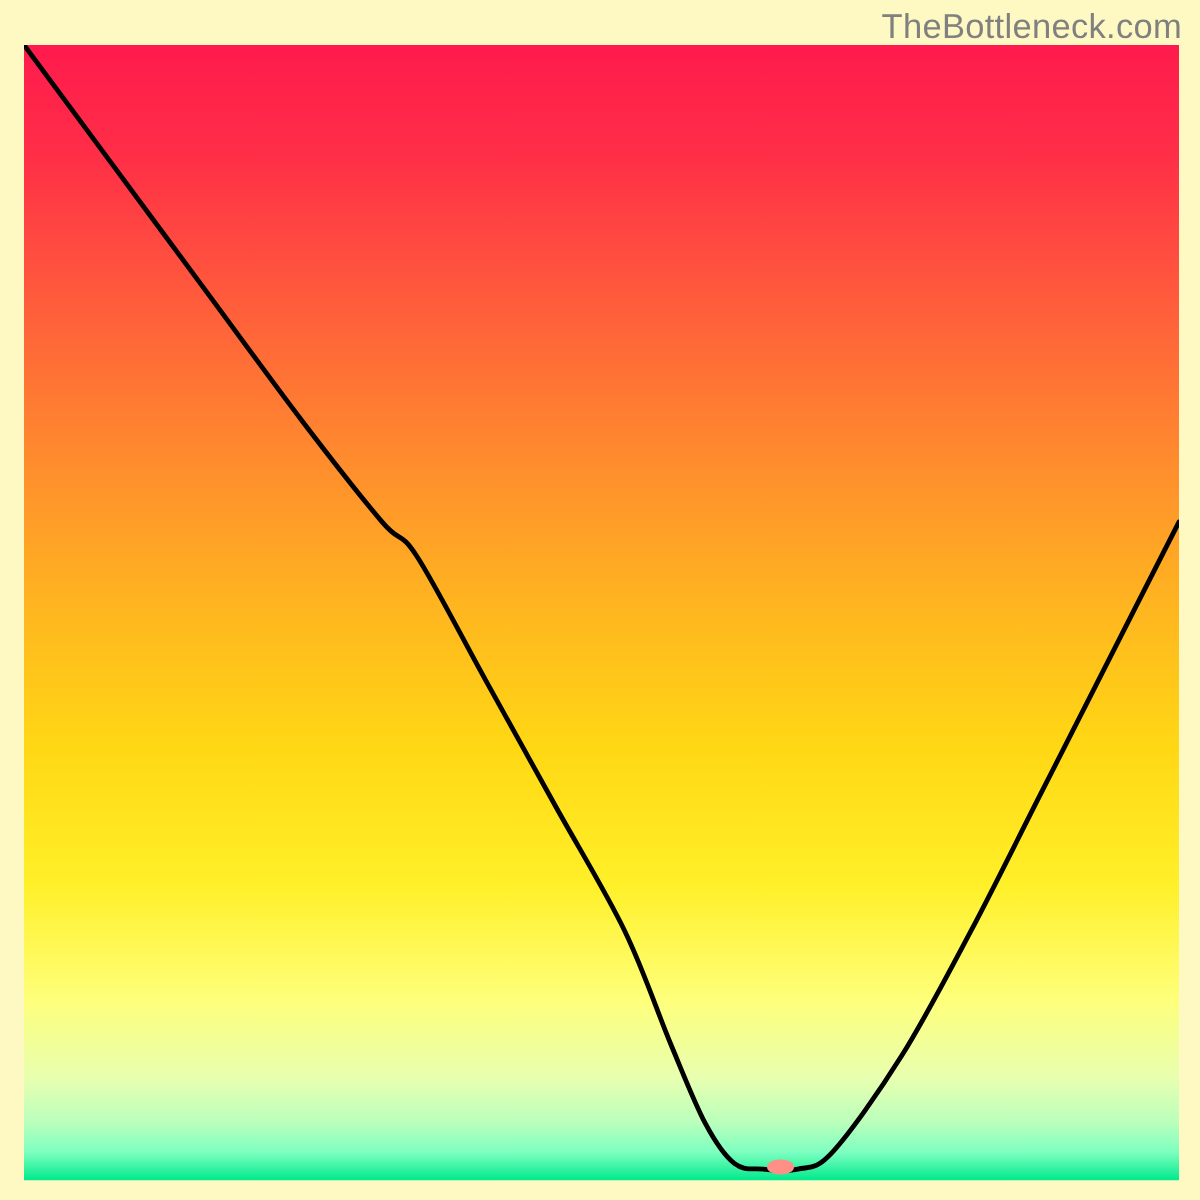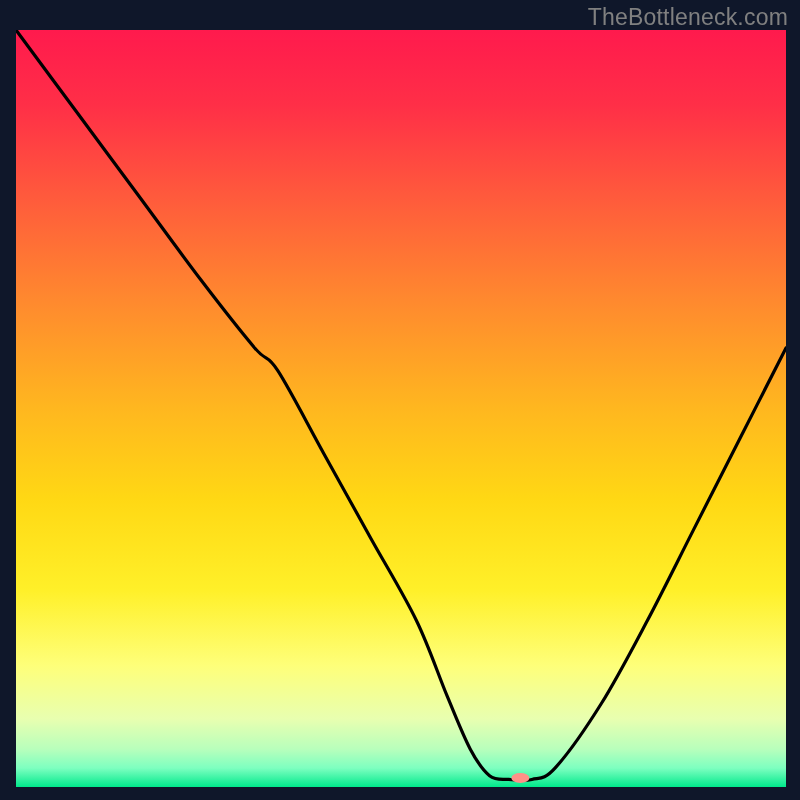--- a/index.html
+++ b/index.html
@@ -7,21 +7,21 @@
     padding: 0;
     width: 800px;
     height: 800px;
     background: #000;
     overflow: hidden;
   }
   .frame {
     position: relative;
     width: 800px;
     height: 800px;
-    background: #0f172a;
+    background: #fef9c3;
   }
   .watermark {
     position: absolute;
     top: 4px;
     right: 12px;
     color: #808080;
     font-family: Arial, Helvetica, sans-serif;
     font-size: 23px;
     font-weight: 400;
     letter-spacing: 0.2px;

